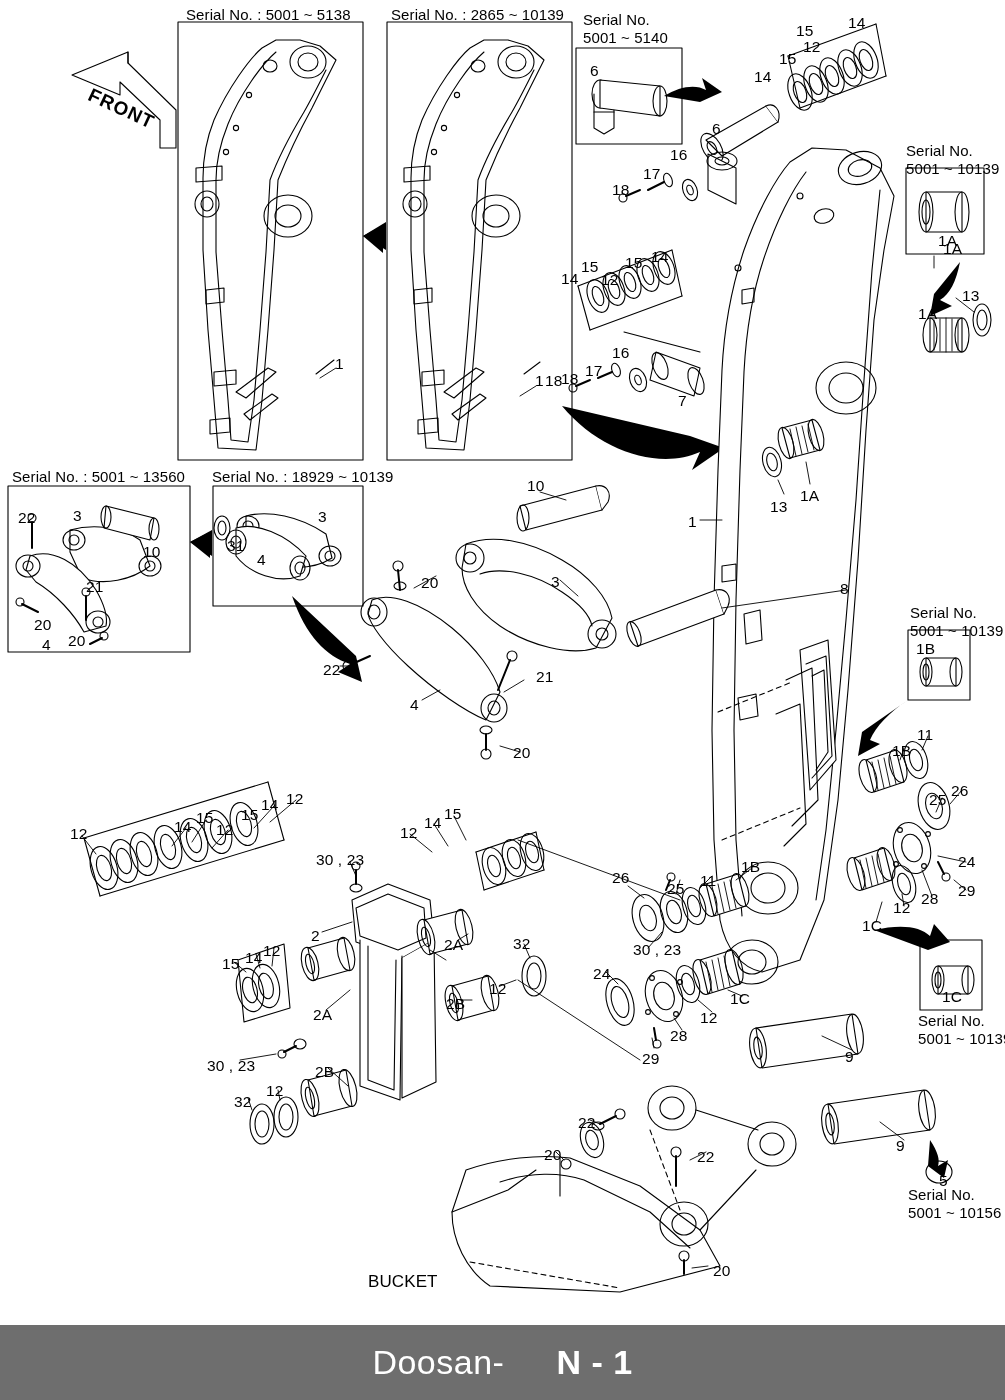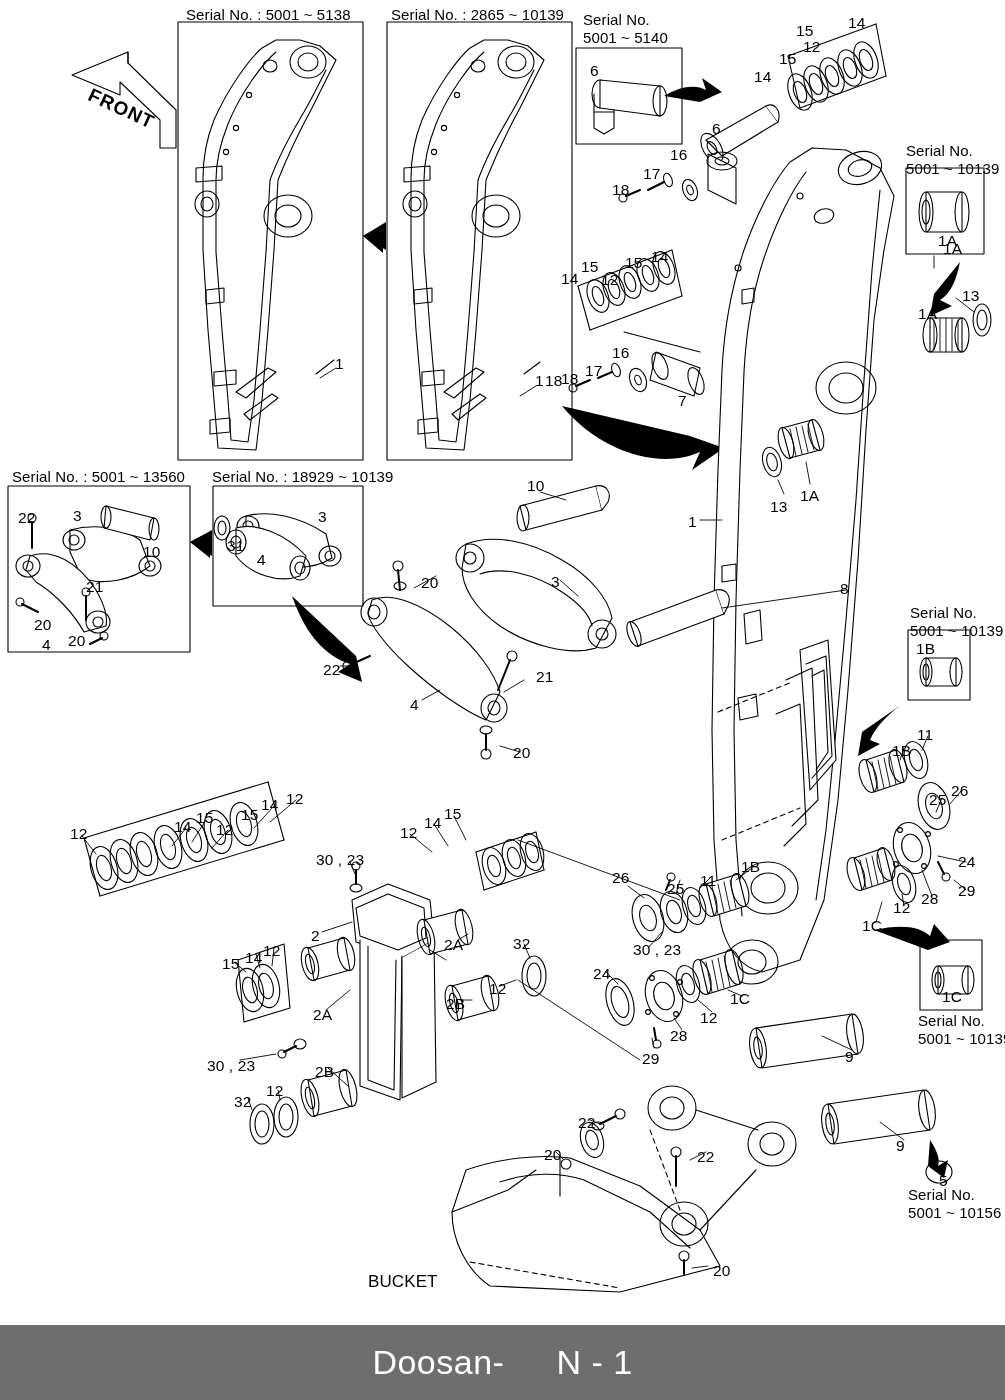--- a/index.html
+++ b/index.html
@@ -50,21 +50,21 @@
   #footer-inner {
     display: flex;
     align-items: baseline;
     gap: 0px;
     color: #ffffff;
     font-size: 34px;
     letter-spacing: 0.5px;
   }
   #footer .brand { font-weight: normal; }
   #footer .part  { font-weight: normal; }
-  #footer .page  { font-weight: normal; margin-left: 52px; }
+  #footer .page  { font-weight: bold; margin-left: 52px; }
   .front-arrow-text {
     position: absolute;
     font-size: 19px;
     font-weight: bold;
     letter-spacing: 1px;
   }
 </style>
 </head>
 <body>
 

